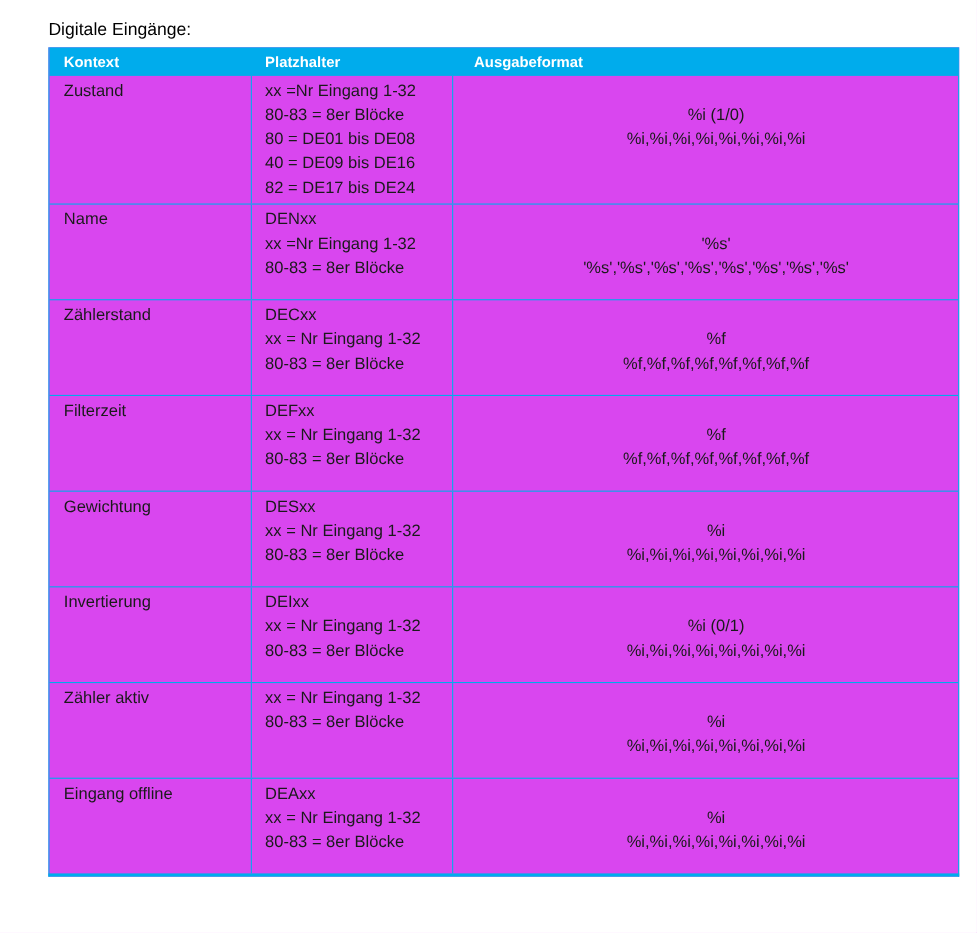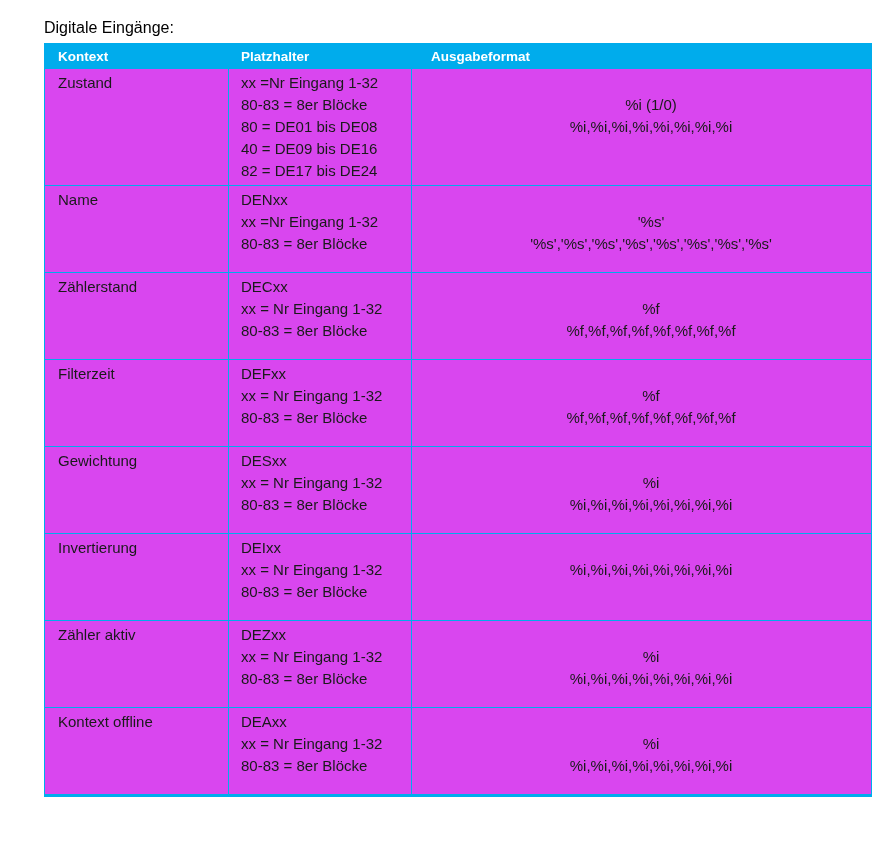--- a/index.html
+++ b/index.html
@@ -155,37 +155,37 @@
           </div>
         </div>
         <div class="row">
           <div class="cell cell-kontext">Invertierung</div>
           <div class="cell cell-platzhalter">
             <div class="line">DEIxx</div>
             <div class="line">xx = Nr Eingang 1-32</div>
             <div class="line">80-83 = 8er Blöcke</div>
           </div>
           <div class="cell cell-ausgabeformat">
+            <div class="line">%i (0/1)</div>
             <div class="line">%i,%i,%i,%i,%i,%i,%i,%i</div>
           </div>
         </div>
         <div class="row">
           <div class="cell cell-kontext">Zähler aktiv</div>
           <div class="cell cell-platzhalter">
-            <div class="line">DEZxx</div>
             <div class="line">xx = Nr Eingang 1-32</div>
             <div class="line">80-83 = 8er Blöcke</div>
           </div>
           <div class="cell cell-ausgabeformat">
             <div class="line">%i</div>
             <div class="line">%i,%i,%i,%i,%i,%i,%i,%i</div>
           </div>
         </div>
         <div class="row">
-          <div class="cell cell-kontext">Kontext offline</div>
+          <div class="cell cell-kontext">Eingang offline</div>
           <div class="cell cell-platzhalter">
             <div class="line">DEAxx</div>
             <div class="line">xx = Nr Eingang 1-32</div>
             <div class="line">80-83 = 8er Blöcke</div>
           </div>
           <div class="cell cell-ausgabeformat">
             <div class="line">%i</div>
             <div class="line">%i,%i,%i,%i,%i,%i,%i,%i</div>
           </div>
         </div>

